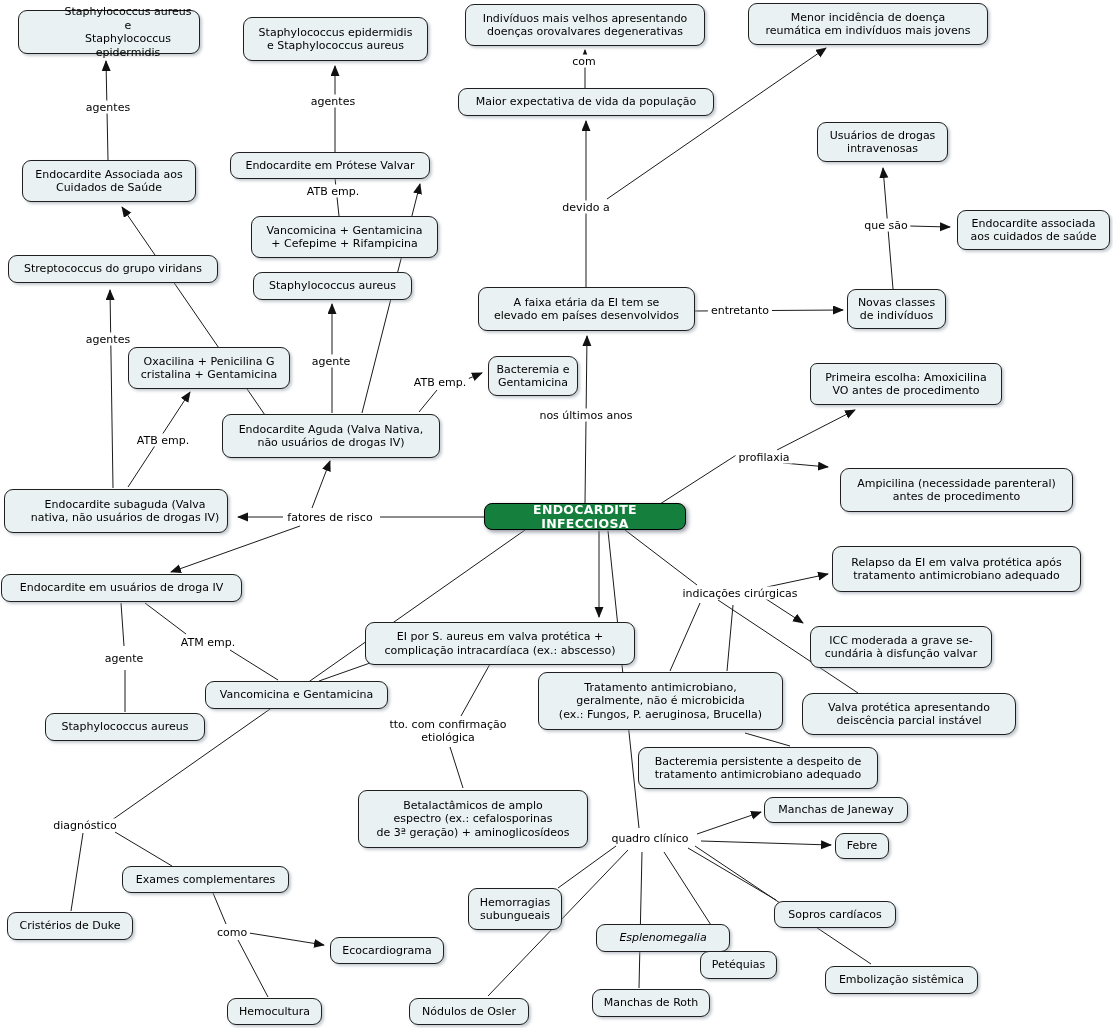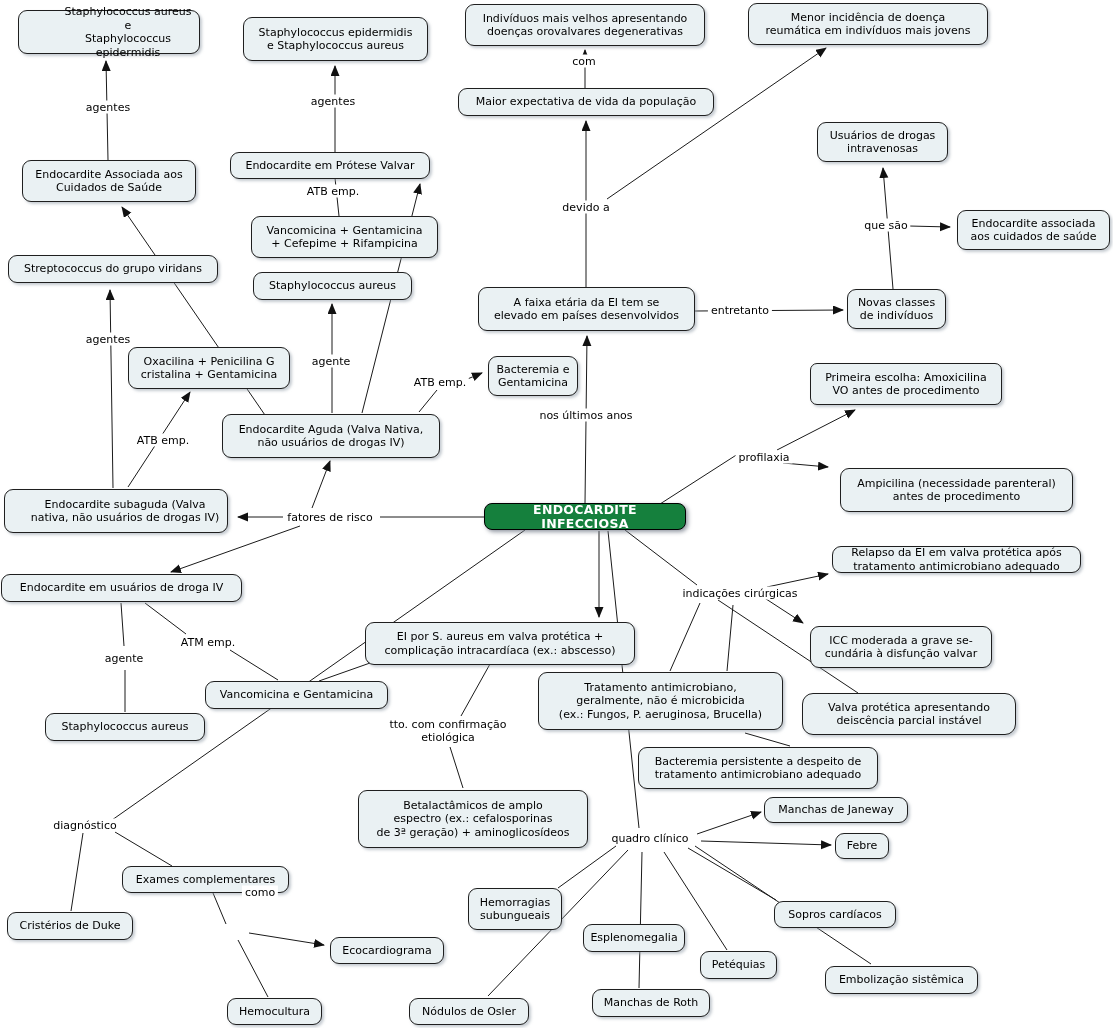--- a/index.html
+++ b/index.html
@@ -143,21 +143,21 @@
 Gentamicina</div>
       <div class="node" style="left: 810px; top: 363px; width: 192px; height: 42px; border-radius: 7px;">Primeira escolha: Amoxicilina
 VO antes de procedimento</div>
       <div class="node" style="left: 222px; top: 414px; width: 218px; height: 44px;">Endocardite Aguda (Valva Nativa,
 não usuários de drogas IV)</div>
       <div class="node" style="left: 840px; top: 468px; width: 233px; height: 44px;">Ampicilina (necessidade parenteral)
 antes de procedimento</div>
       <div class="node" style="left: 4px; top: 489px; width: 224px; height: 44px; padding-left: 24px;">Endocardite subaguda (Valva
 nativa, não usuários de drogas IV)</div>
       <div class="node central" style="left: 484px; top: 503px; width: 202px; height: 27px;">ENDOCARDITE INFECCIOSA</div>
-      <div class="node" style="left: 832px; top: 546px; width: 249px; height: 27px;">Relapso da EI em valva protética após
+      <div class="node" style="left: 832px; top: 546px; width: 249px; height: 46px;">Relapso da EI em valva protética após
 tratamento antimicrobiano adequado</div>
       <div class="node" style="left: 1px; top: 574px; width: 241px; height: 28px;">Endocardite em usuários de droga IV</div>
       <div class="node" style="left: 810px; top: 626px; width: 182px; height: 42px;">ICC moderada a grave se-
 cundária à disfunção valvar</div>
       <div class="node" style="left: 365px; top: 622px; width: 270px; height: 43px;">EI por S. aureus em valva protética +
 complicação intracardíaca (ex.: abscesso)</div>
       <div class="node" style="left: 802px; top: 693px; width: 214px; height: 42px; border-radius: 11px;">Valva protética apresentando
 deiscência parcial instável</div>
       <div class="node" style="left: 538px; top: 672px; width: 245px; height: 58px;">Tratamento antimicrobiano,
 geralmente, não é microbicida
@@ -166,21 +166,21 @@
       <div class="node" style="left: 638px; top: 747px; width: 240px; height: 42px;">Bacteremia persistente a despeito de
 tratamento antimicrobiano adequado</div>
       <div class="node" style="left: 45px; top: 713px; width: 160px; height: 28px;">Staphylococcus aureus</div>
       <div class="node" style="left: 764px; top: 797px; width: 144px; height: 26px;">Manchas de Janeway</div>
       <div class="node" style="left: 835px; top: 833px; width: 54px; height: 26px;">Febre</div>
       <div class="node" style="left: 358px; top: 790px; width: 230px; height: 58px;">Betalactâmicos de amplo
 espectro (ex.: cefalosporinas
 de 3ª geração) + aminoglicosídeos</div>
       <div class="node" style="left: 468px; top: 888px; width: 94px; height: 42px;">Hemorragias
 subungueais</div>
-      <div class="node" style="left: 583px; top: 924px; width: 102px; height: 28px;">Esplenomegalia</div>
+      <div class="node" style="left: 596px; top: 924px; width: 134px; height: 28px; font-style: italic;">Esplenomegalia</div>
       <div class="node" style="left: 700px; top: 951px; width: 77px; height: 28px;">Petéquias</div>
       <div class="node" style="left: 774px; top: 901px; width: 122px; height: 27px;">Sopros cardíacos</div>
       <div class="node" style="left: 330px; top: 937px; width: 114px; height: 27px;">Ecocardiograma</div>
       <div class="node" style="left: 825px; top: 966px; width: 153px; height: 28px;">Embolização sistêmica</div>
       <div class="node" style="left: 7px; top: 912px; width: 126px; height: 28px;">Cristérios de Duke</div>
       <div class="node" style="left: 122px; top: 866px; width: 167px; height: 27px;">Exames complementares</div>
       <div class="node" style="left: 227px; top: 998px; width: 95px; height: 27px;">Hemocultura</div>
       <div class="node" style="left: 409px; top: 998px; width: 120px; height: 27px;">Nódulos de Osler</div>
       <div class="node" style="left: 592px; top: 989px; width: 118px; height: 28px;">Manchas de Roth</div>
     </div>
@@ -199,15 +199,15 @@
       <div class="edge-label" style="left: 163px; top: 440px;">ATB emp.</div>
       <div class="edge-label" style="left: 764px; top: 457px;">profilaxia</div>
       <div class="edge-label" style="left: 330px; top: 517px;">fatores de risco</div>
       <div class="edge-label" style="left: 740px; top: 593px;">indicações cirúrgicas</div>
       <div class="edge-label" style="left: 208px; top: 642px;">ATM emp.</div>
       <div class="edge-label" style="left: 124px; top: 658px;">agente</div>
       <div class="edge-label" style="left: 448px; top: 731px;">tto. com confirmação
 etiológica</div>
       <div class="edge-label" style="left: 85px; top: 825px;">diagnóstico</div>
       <div class="edge-label" style="left: 650px; top: 838px;">quadro clínico</div>
-      <div class="edge-label" style="left: 232px; top: 892px; margin-left: 28px;">como</div>
+      <div class="edge-label" style="left: 232px; top: 932px;">como</div>
     </div>
 </div>
 
 </body></html>

